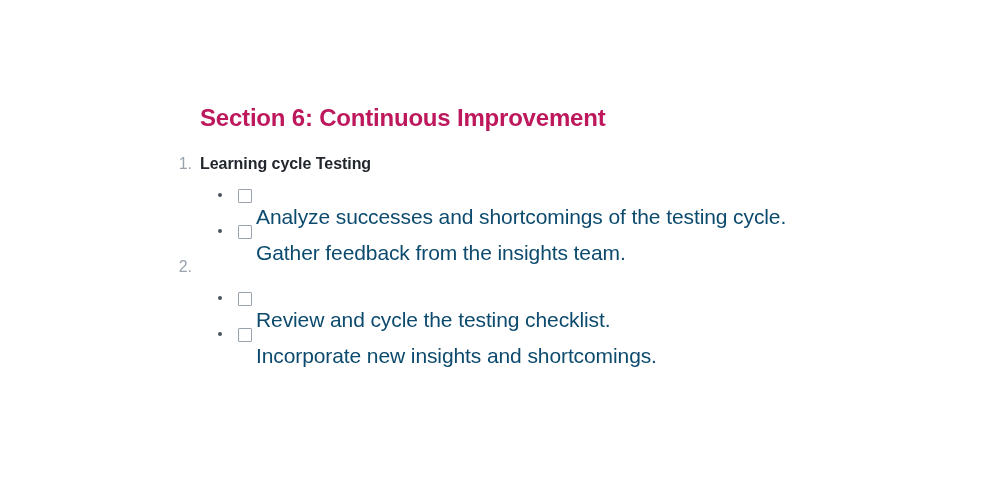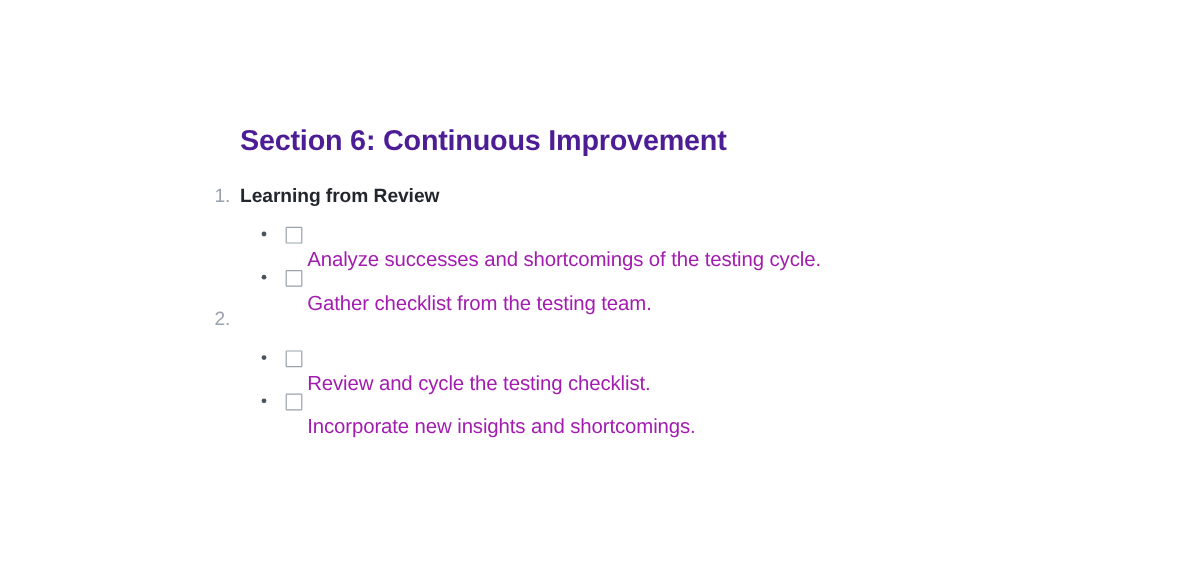--- a/index.html
+++ b/index.html
@@ -25,21 +25,21 @@
   .content {
     position: absolute;
     left: 176px;
     top: 104px;
     width: 700px;
   }
 
   .section-title {
     font-size: 24px;
     font-weight: bold;
-    color: #4c1d95;
+    color: #be185d;
     letter-spacing: -0.2px;
     margin: 0 0 22px 24px;
     line-height: 1.2;
   }
 
   .numbered-list {
     list-style: none;
     margin: 0;
     padding: 0;
   }
@@ -99,22 +99,22 @@
     width: 14px;
     height: 14px;
     border: 1.5px solid #9aa3ad;
     background: #ffffff;
     box-sizing: border-box;
     margin-right: 4px;
     border-radius: 1px;
   }
 
   .sub-text {
-    font-size: 17px;
-    color: #a21caf;
+    font-size: 21px;
+    color: #0c4a6e;
     line-height: 21px;
     letter-spacing: -0.1px;
     white-space: nowrap;
     margin-top: 40px;
   }
 
   .item-2-wrap { margin-top: 3px; }
 </style>
 </head>
 <body>
@@ -122,32 +122,32 @@
 <div class="page">
   <div class="content">
 
     <h1 class="section-title">Section 6: Continuous Improvement</h1>
 
     <ol class="numbered-list">
 
       <li class="numbered-item">
         <div class="numbered-head">
           <span class="num-marker">1.</span>
-          <span class="item-title">Learning from Review</span>
+          <span class="item-title">Learning cycle Testing</span>
         </div>
         <ul class="sub-list">
           <li class="sub-item">
             <span class="bullet-dot"></span>
             <span class="checkbox"></span>
             <span class="sub-text">Analyze successes and shortcomings of the testing cycle.</span>
           </li>
           <li class="sub-item">
             <span class="bullet-dot"></span>
             <span class="checkbox"></span>
-            <span class="sub-text">Gather checklist from the testing team.</span>
+            <span class="sub-text">Gather feedback from the insights team.</span>
           </li>
         </ul>
       </li>
 
       <li class="numbered-item item-2-wrap">
         <div class="numbered-head">
           <span class="num-marker">2.</span>
         </div>
         <ul class="sub-list">
           <li class="sub-item">

